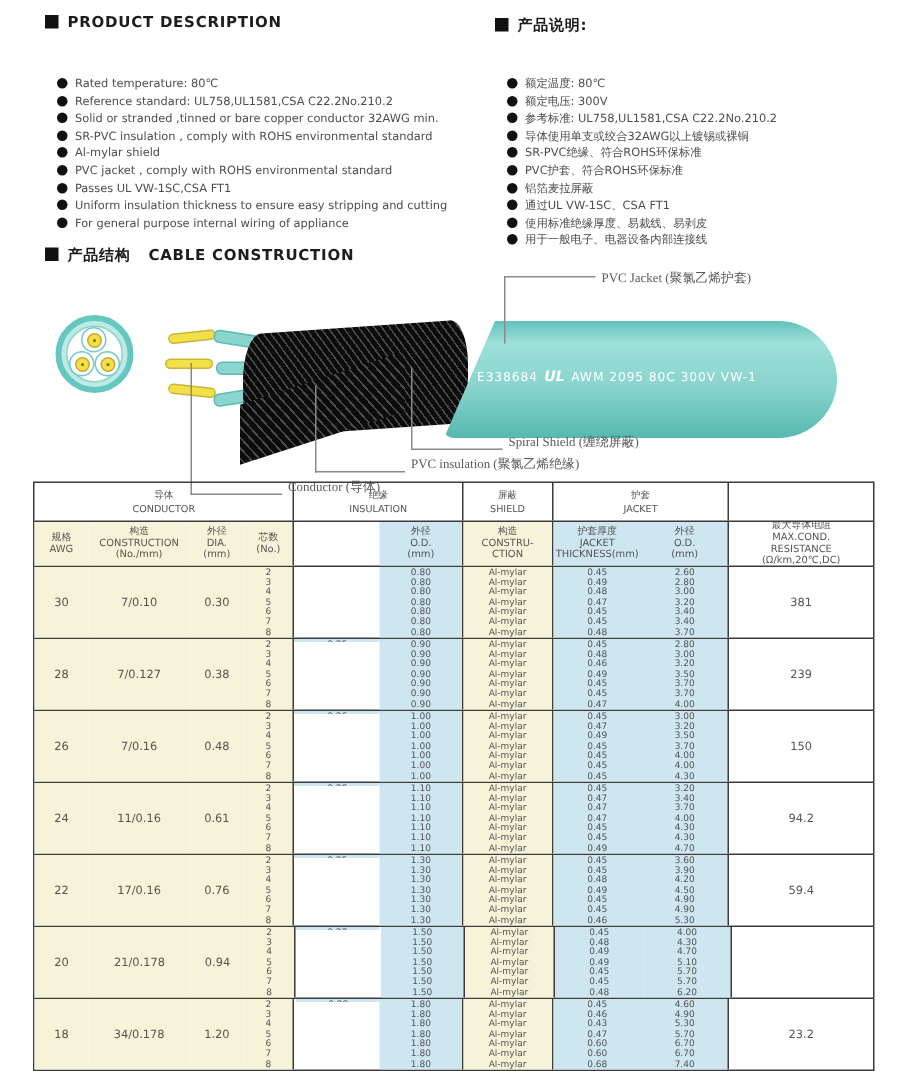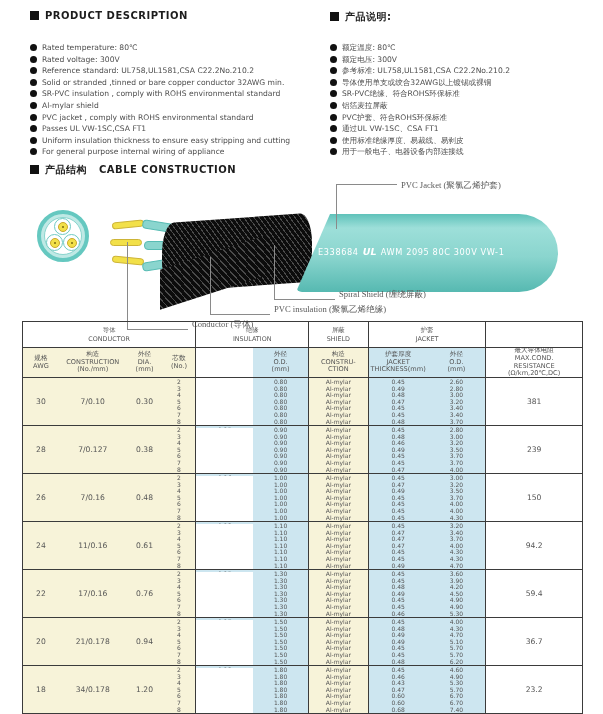--- a/index.html
+++ b/index.html
@@ -1,21 +1,21 @@
 <!DOCTYPE html>
 <html><head>
 <meta charset="utf-8">
 <style>
   html,body{margin:0;padding:0;background:#fff;}
   .page{position:relative;width:603px;height:714px;background:#fff;overflow:hidden;
         font-family:"DejaVu Sans",sans-serif;color:#4a4a4a;}
   
   .sec-title{position:absolute;font-size:10px;font-weight:bold;color:#1c1c1c;letter-spacing:.5px;}
   .sq{display:inline-block;width:9px;height:9px;background:#111;margin-right:6px;vertical-align:-1px;}
-  .blist{position:absolute;list-style:none;margin:0;padding:0;font-size:7.6px;line-height:11.6px;color:#4d4d4d;}
+  .blist{position:absolute;list-style:none;margin:8px;padding:0;font-size:7.6px;line-height:11.6px;color:#4d4d4d;}
   .blist li{white-space:nowrap;}
   .dot{display:inline-block;width:7px;height:7px;border-radius:50%;background:#111;margin-right:5px;vertical-align:-1px;}
   
   .diagram{position:absolute;left:0;top:150px;width:603px;height:185px;}
   .xsec{position:absolute;left:37px;top:60px;width:52px;height:52px;border-radius:50%;
         background:#bfe9e5;border:4px solid #65c8c0;box-sizing:border-box;}
   .xsec-inner{position:absolute;left:3px;top:3px;right:3px;bottom:3px;border-radius:50%;
         background:#fff;border:1px solid #8ad5ce;}
   .core{position:absolute;width:17px;height:17px;border-radius:50%;background:#fff;
         border:1.5px solid #6fcac3;box-sizing:border-box;}
@@ -64,42 +64,41 @@
 </head>
 <body>
 
 <div class="page">
 
   <div class="sec-title" style="left:30px;top:10px;">
     <span class="sq"></span><span>PRODUCT DESCRIPTION</span>
   </div>
   <ul class="blist" style="left:30px;top:42px;" id="list-en">
       <li><span class="dot"></span>Rated temperature: 80℃</li>
-      <li><span class="dot"></span>Rated voltage: 300V</li>
       <li><span class="dot"></span>Reference standard: UL758,UL1581,CSA C22.2No.210.2</li>
       <li><span class="dot"></span>Solid or stranded ,tinned or bare copper conductor 32AWG min.</li>
       <li><span class="dot"></span>SR-PVC insulation , comply with ROHS environmental standard</li>
       <li><span class="dot"></span>Al-mylar shield</li>
       <li><span class="dot"></span>PVC jacket , comply with ROHS environmental standard</li>
       <li><span class="dot"></span>Passes UL VW-1SC,CSA FT1</li>
       <li><span class="dot"></span>Uniform insulation thickness to ensure easy stripping and cutting</li>
       <li><span class="dot"></span>For general purpose internal wiring of appliance</li>
     </ul>
 
   <div class="sec-title" style="left:330px;top:10px;">
     <span class="sq"></span><span>产品说明:</span>
   </div>
   <ul class="blist" style="left:330px;top:42px;" id="list-cn">
       <li><span class="dot"></span>额定温度: 80℃</li>
       <li><span class="dot"></span>额定电压: 300V</li>
       <li><span class="dot"></span>参考标准: UL758,UL1581,CSA C22.2No.210.2</li>
       <li><span class="dot"></span>导体使用单支或绞合32AWG以上镀锡或裸铜</li>
       <li><span class="dot"></span>SR-PVC绝缘、符合ROHS环保标准</li>
+      <li><span class="dot"></span>PVC护套、符合ROHS环保标准</li>
       <li><span class="dot"></span>铝箔麦拉屏蔽</li>
-      <li><span class="dot"></span>PVC护套、符合ROHS环保标准</li>
       <li><span class="dot"></span>通过UL VW-1SC、CSA FT1</li>
       <li><span class="dot"></span>使用标准绝缘厚度、易裁线、易剥皮</li>
       <li><span class="dot"></span>用于一般电子、电器设备内部连接线</li>
     </ul>
 
   <div class="sec-title" style="left:30px;top:163px;">
     <span class="sq"></span><span>产品结构</span>&nbsp;&nbsp;&nbsp;<span>CABLE CONSTRUCTION</span>
   </div>
 
   <div class="diagram">
@@ -571,21 +570,20 @@
           </div>
           <div class="tcell w-jko blue gb stack">
             <div>4.00</div>
             <div>4.30</div>
             <div>4.70</div>
             <div>5.10</div>
             <div>5.70</div>
             <div>5.70</div>
             <div>6.20</div>
           </div>
-          <div class="tcell w-res big">36.7</div>
         </div>
         <div class="block">
           <div class="tcell w-awg cream big">18</div>
           <div class="tcell w-con cream big">34/0.178</div>
           <div class="tcell w-dia cream big">1.20</div>
           <div class="tcell w-cor cream gb stack">
             <div>2</div>
             <div>3</div>
             <div>4</div>
             <div>5</div>

